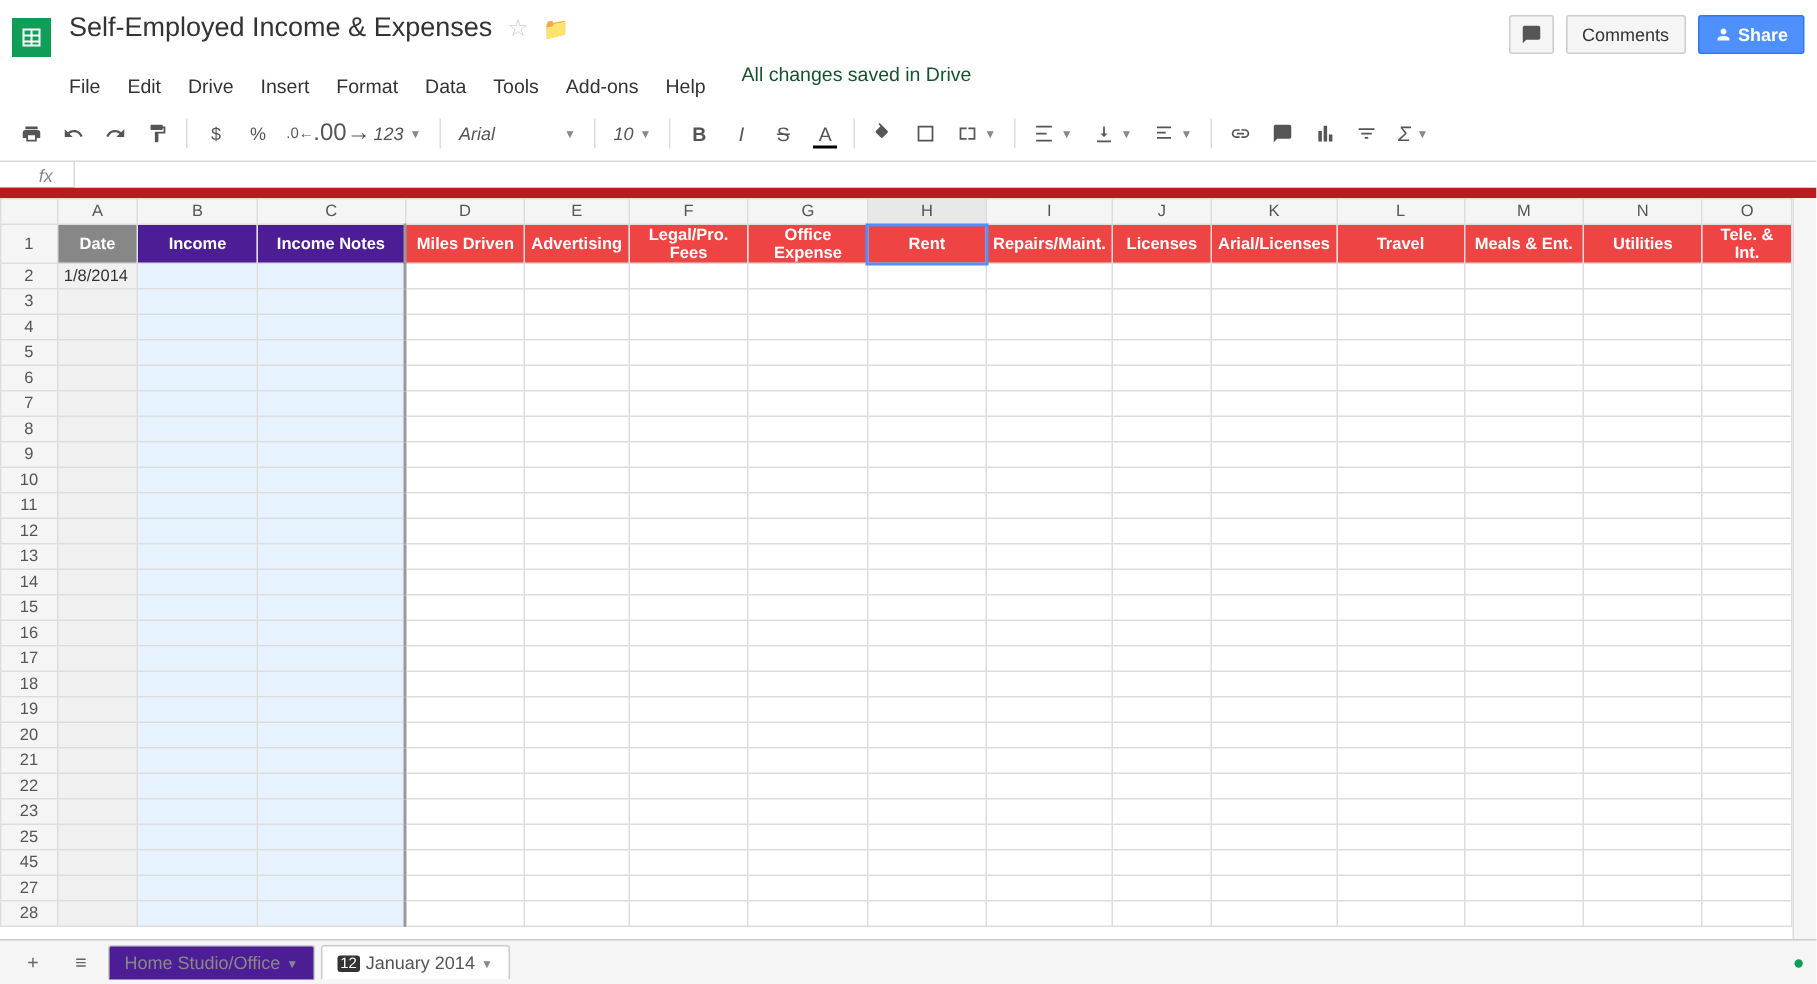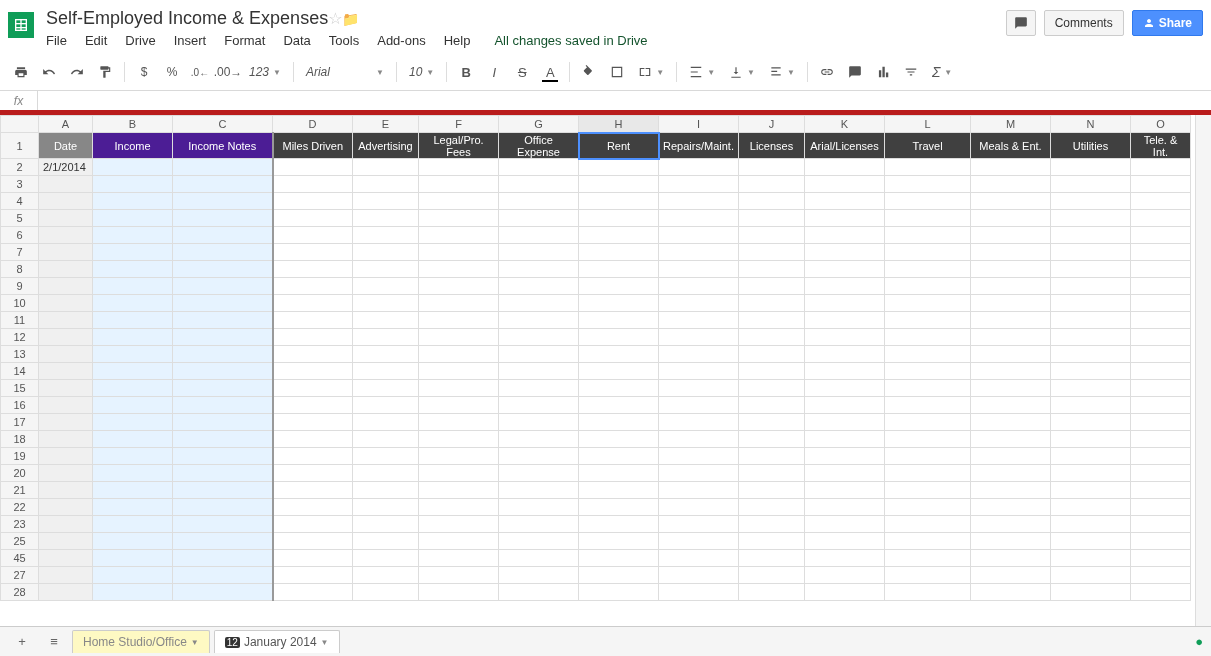--- a/index.html
+++ b/index.html
@@ -3,73 +3,73 @@
 <meta charset="utf-8">
 <style>
 * { margin: 0; padding: 0; box-sizing: border-box; }
 body { font-family: Arial, sans-serif; font-size: 13px; color: #333; background: #fff; overflow: hidden; width: 1211px; height: 656px; }
 
 
 .header { display: flex; align-items: flex-start; padding: 8px 8px 0 8px; }
 .logo { width: 26px; height: 26px; background: #0f9d58; display: flex; align-items: center; justify-content: center; margin-top: 4px; }
 .logo svg { width: 16px; height: 16px; }
 .header-main { flex: 1; margin-left: 12px; }
-.title-row { display: flex; align-items: center; gap: 0; }
+.title-row { display: flex; align-items: center; gap: 10px; }
 .doc-title { font-size: 18px; color: #333; font-weight: 400; }
 .star-icon { color: #ccc; font-size: 16px; }
 .folder-icon { color: #888; font-size: 14px; }
 .menu-bar { display: flex; gap: 18px; margin-top: 4px; font-size: 13px; color: #333; align-items: center; }
-.menu-item { cursor: pointer; }
+.menu-item { cursor: pointer; margin-top: 17px; }
 .save-status { color: #14532d; margin-left: 6px; }
 .header-actions { display: flex; align-items: flex-start; gap: 8px; margin-top: 2px; }
 .btn { border: 1px solid #ccc; background: #f5f5f5; padding: 5px 10px; font-size: 12px; border-radius: 2px; cursor: pointer; display: flex; align-items: center; gap: 4px; }
 .btn-comment-icon { background:#f5f5f5; border:1px solid #ccc; width:30px; height:26px; display:flex; align-items:center; justify-content:center; border-radius:2px;}
 .btn-share { background: #4d90fe; color: #fff; border: 1px solid #3079ed; font-weight: bold; }
 
 
 .toolbar { display: flex; align-items: center; padding: 6px 8px; border-bottom: 1px solid #d9d9d9; gap: 2px; margin-top: 6px; }
 .tb-btn { width: 26px; height: 24px; display: flex; align-items: center; justify-content: center; cursor: pointer; color: #555; border-radius: 2px; }
 .tb-sep { width: 1px; height: 20px; background: #ddd; margin: 0 4px; }
 .tb-dropdown { display: flex; align-items: center; padding: 0 6px; height: 24px; font-size: 12px; color: #555; cursor: pointer; gap: 4px; font-style: italic; }
 .tb-text { font-size: 12px; color: #555; padding: 0 4px; }
 .caret { font-size: 8px; color: #888; }
 
 
-.formula-bar { display: flex; border-bottom: 5px solid #b91c1c; height: 24px; }
+.formula-bar { display: flex; border-bottom: 7px solid #b91c1c; height: 24px; padding-left: 12px; }
 .fx-label { width: 38px; text-align: center; font-style: italic; color: #888; font-size: 12px; border-right: 1px solid #d9d9d9; height: 100%; display: flex; align-items: center; justify-content: center; }
 .formula-input { flex: 1; height: 100%; border: none; outline: none; padding: 0 6px; }
 
 
 .grid-container { position: relative; overflow: hidden; height: 512px; display:flex; }
 .grid-wrap { flex:1; overflow:hidden; }
 .grid { border-collapse: collapse; table-layout: fixed; }
 .grid th, .grid td { border: 1px solid #ddd; height: 17px; font-size: 11px; }
 .corner { background: #f5f5f5; width: 38px; }
 .col-header { background: #f5f5f5; text-align: center; color: #555; font-weight: normal; }
 .row-header { background: #f5f5f5; text-align: center; color: #555; width: 38px; font-weight: normal; }
-.hdr-row td { height: 26px; }
+.hdr-row td { height: 26px; font-weight: bold; }
 .hdr-date { background: #878787; color: #fff; text-align: center; }
 .hdr-income { background: #4c1d95; color: #fff; text-align: center; }
-.hdr-expense { background: #404040; color: #fff; text-align: center; }
+.hdr-expense { background: #ef4444; color: #fff; text-align: center; }
 .body-date { background: #f0f0f0; }
 .body-income { background: #e6f3ff; }
 .body-row td { height: 17px; }
 .cell { padding: 0 4px; vertical-align: middle; font-size: 11px; }
 .active-cell { outline: 2px solid #4d90fe; outline-offset: -1px; }
 .col-sel { background: #e8e8e8; }
 .thick-right { border-right: 2px solid #999 !important; }
 .black-left { border-left: 1px solid #333 !important; }
 
 .vscroll { width: 16px; background: #f5f5f5; border-left: 1px solid #ddd; }
 
 
 .sheet-bar { position: absolute; bottom: 0; left: 0; right: 0; height: 30px; border-top: 1px solid #ccc; background: #f5f5f5; display: flex; align-items: center; padding: 0 8px; gap: 4px; }
 .sheet-btn { width: 28px; height: 22px; display: flex; align-items: center; justify-content: center; color: #666; cursor: pointer; }
 .sheet-tab { background: #fff; border: 1px solid #ccc; border-bottom: none; padding: 4px 10px; font-size: 12px; color: #555; display: flex; align-items: center; gap: 4px; cursor: pointer; border-radius: 2px 2px 0 0; }
-.sheet-tab.inactive { background: #fef9c3; color: #888; text-align: right; }
+.sheet-tab.inactive { background: #4c1d95; color: #888; text-align: right; }
 .sheet-status { margin-left: auto; color: #0f9d58; }
 
 .underline-a { position:relative; }
 .underline-a::after { content:''; position:absolute; bottom:2px; left:5px; right:5px; height:2px; background:#000; }
 </style>
 </head>
 <body>
 
 <div class="header">
   <div class="logo">
@@ -140,21 +140,21 @@
   <div class="tb-btn">
       <span class="tb-text">$</span>
     </div>
   <div class="tb-btn">
       <span class="tb-text">%</span>
     </div>
   <div class="tb-btn">
       <span class="tb-text" style="font-size:10px">.0←</span>
     </div>
   <div class="tb-btn">
-      <span class="tb-text" style="font-size:12px">.00→</span>
+      <span class="tb-text" style="font-size:16px">.00→</span>
     </div>
   <div class="tb-dropdown">
       <span>123</span>
       <span class="caret">▼</span>
     </div>
   <div class="tb-sep"></div>
   <div class="tb-dropdown" style="width:90px">
       <span>Arial</span>
       <span class="caret" style="margin-left:auto">▼</span>
     </div>
@@ -277,21 +277,21 @@
             <td class="cell hdr-expense">Repairs/Maint.</td>
             <td class="cell hdr-expense">Licenses</td>
             <td class="cell hdr-expense">Arial/Licenses</td>
             <td class="cell hdr-expense">Travel</td>
             <td class="cell hdr-expense">Meals &amp; Ent.</td>
             <td class="cell hdr-expense">Utilities</td>
             <td class="cell hdr-expense">Tele. &amp; Int.</td>
           </tr>
           <tr class="body-row">
             <th class="row-header">2</th>
-            <td class="cell body-date">2/1/2014</td>
+            <td class="cell body-date">1/8/2014</td>
             <td class="cell body-income"></td>
             <td class="cell body-income thick-right"></td>
             <td class="cell  black-left"></td>
             <td class="cell "></td>
             <td class="cell "></td>
             <td class="cell "></td>
             <td class="cell "></td>
             <td class="cell "></td>
             <td class="cell "></td>
             <td class="cell "></td>

